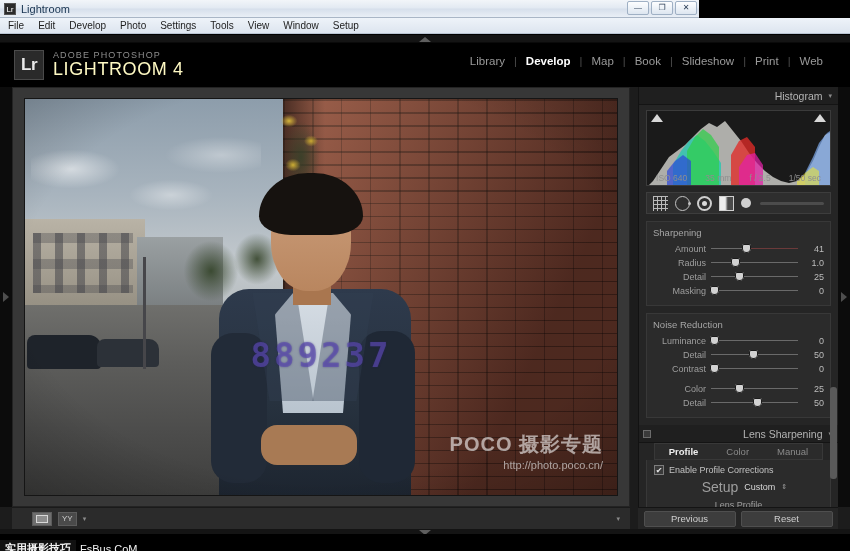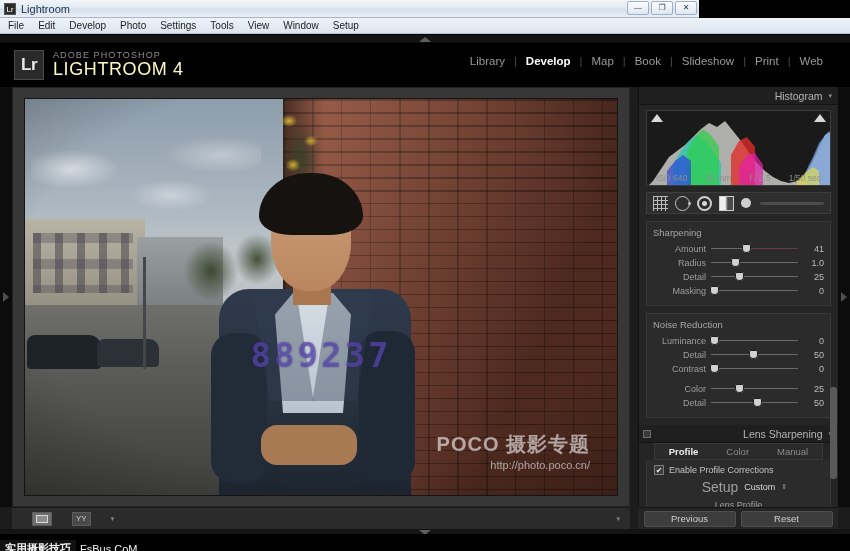--- a/index.html
+++ b/index.html
@@ -194,31 +194,31 @@
     background:radial-gradient(ellipse 92% 92% at 50% 46%, transparent 55%, rgba(0,0,0,.42) 100%);
   }
   .wm-num {
     position:absolute; left:50%; top:236px; transform:translateX(-50%);
     font-family:"DejaVu Sans Mono", monospace;
     font-size:34px; letter-spacing:3px; font-weight:bold;
     color:rgba(96,78,180,.62); text-shadow:0 0 2px rgba(40,30,110,.5);
     white-space:nowrap;
   }
   .wm-poco {
-    position:absolute; right:27px; bottom:24px; text-align:right;
+    position:absolute; right:14px; bottom:24px; text-align:right;
     color:rgba(255,255,255,.58);
   }
   .wm-poco .pl1 { font-size:20px; font-weight:bold; letter-spacing:1px; }
   .wm-poco .pl2 { font-size:11px; margin-top:1px; }
 
   
   .phbottom {
     position:absolute; left:12px; top:472px; width:618px; height:22px;
     background:#2b2b2b; border-top:1px solid #1a1a1a;
-    display:flex; align-items:center; padding-left:20px; gap:20px;
+    display:flex; align-items:center; padding-left:20px; gap:6px;
   }
   .tbtn {
     height:14px; min-width:18px; padding:0 3px;
     background:#4a4a4a; border:1px solid #5c5c5c;
     display:flex; align-items:center; justify-content:center;
     font-size:8px; color:#cfcfcf;
   }
   .tbtn.view { width:20px; background:#6e6e6e; }
   .tbtn.view i { display:block; width:12px; height:8px; border:1px solid #d8d8d8; background:#8e8e8e; }
   .tchev { color:#8a8a8a; font-size:7px; }

